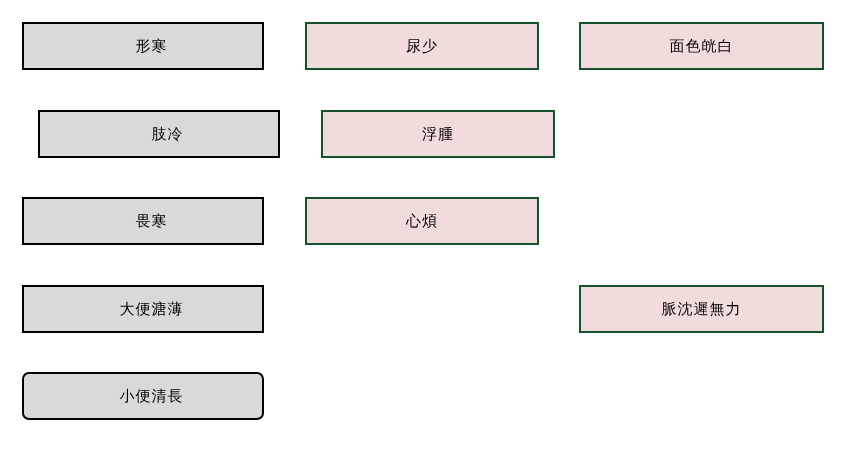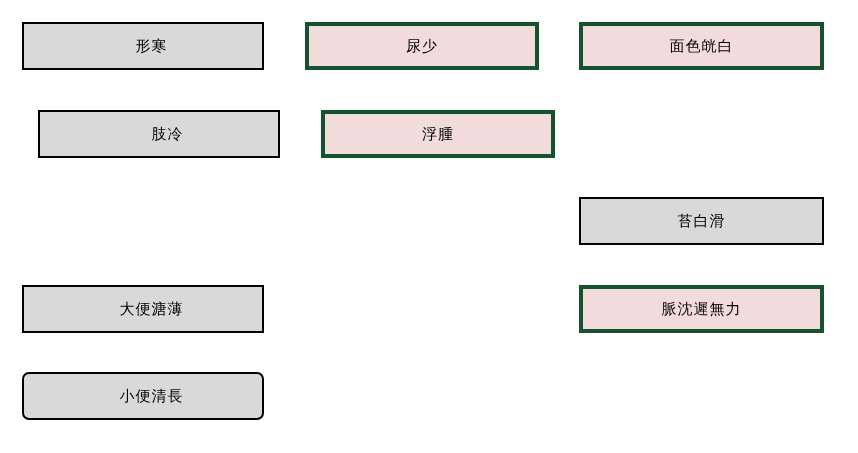--- a/index.html
+++ b/index.html
@@ -28,21 +28,21 @@
     color: #000000;
     letter-spacing: 1px;
     cursor: default;
   }
   .box.default {
     background: #d9d9d9;
     border: 2px solid #000000;
   }
   .box.highlight {
     background: #f2dcdb;
-    border: 4px solid #14532d;
+    border: 2px solid #14532d;
   }
   .c1 { left: 22px;  width: 242px; padding-left: 17px; }
   .c2 { left: 305px; width: 234px; }
   .c3 { left: 579px; width: 245px; justify-content: center; }
   .r1 { top: 22px;  }
   .r2 { top: 110px; margin-left: 16px; }
   .r3 { top: 197px; }
   .r4 { top: 285px; }
   .r5 { top: 372px; border-radius: 7px; }
   .label {
@@ -64,22 +64,25 @@
     <span class="label">面色㿠白</span>
   </div>
 
   <div class="box default c1 r2">
     <span class="label">肢冷</span>
   </div>
   <div class="box highlight c2 r2">
     <span class="label">浮腫</span>
   </div>
 
-  <div class="box default c3 r3">
-    <span class="label">苔白滑</span>
+  <div class="box default c1 r3">
+    <span class="label">畏寒</span>
+  </div>
+  <div class="box highlight c2 r3">
+    <span class="label">心煩</span>
   </div>
 
   <div class="box highlight c3 r4">
     <span class="label">脈沈遲無力</span>
   </div>
   <div class="box default c1 r4">
     <span class="label">大便溏薄</span>
   </div>
 
   <div class="box default c1 r5">

